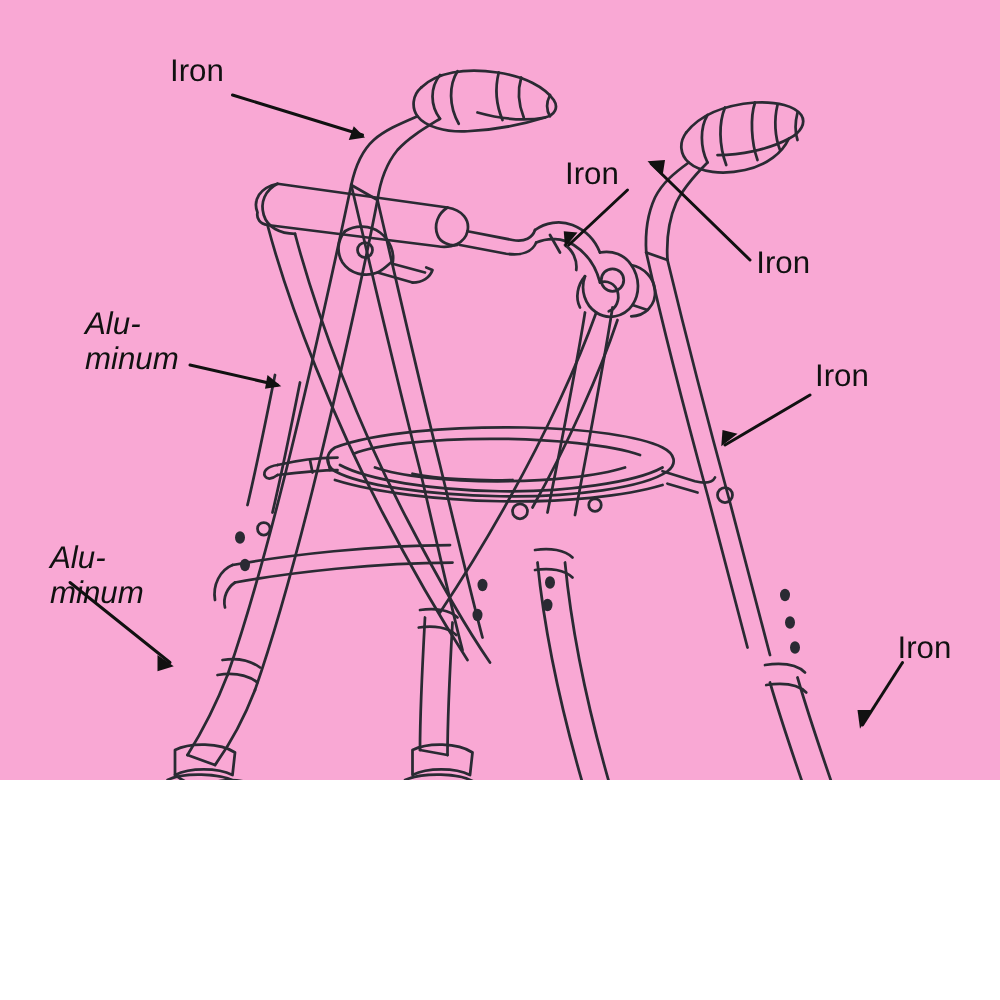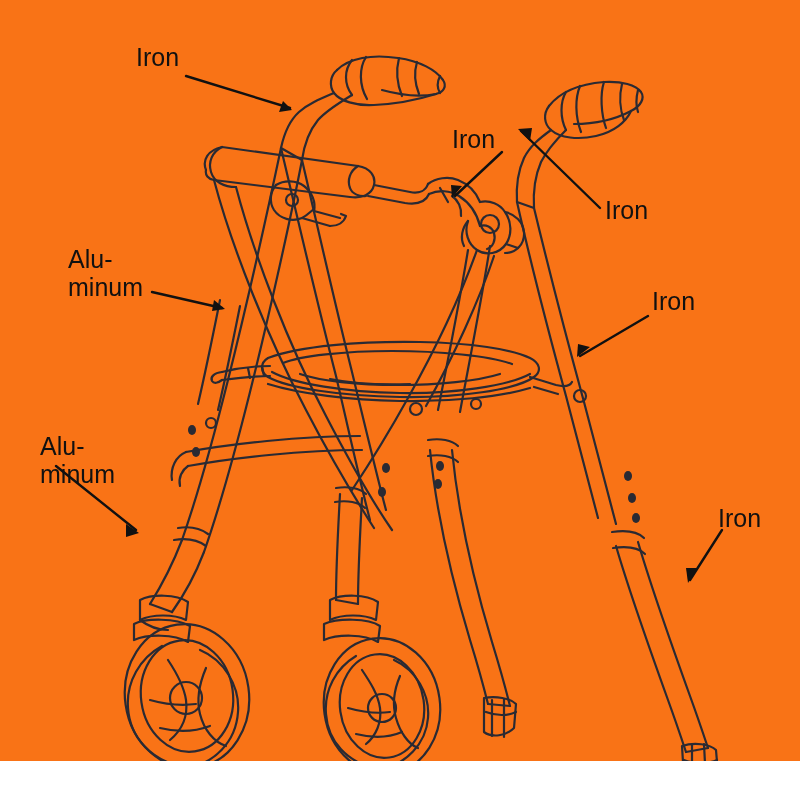--- a/index.html
+++ b/index.html
@@ -6,42 +6,43 @@
     margin: 0;
     padding: 0;
     background: #ffffff;
   }
   body {
     font-family: "Liberation Sans", sans-serif;
   }
   #stage {
     position: relative;
     width: 800px;
-    height: 761px;
-    background: #f97316;
+    height: 624px;
+    background: #f9a8d4;
     overflow: hidden;
   }
   #stage svg.drawing {
     position: absolute;
     left: 0;
     top: 0;
     width: 800px;
     height: 800px;
   }
   .label {
     position: absolute;
     color: #111111;
     font-size: 25px;
     line-height: 1.06;
     white-space: pre;
     letter-spacing: 0px;
     user-select: none;
   }
   .label.two-line {
     line-height: 1.12;
+    font-style: italic;
   }
 </style>
 </head>
 <body>
 
 <div id="stage">
 
   <svg class="drawing" viewBox="0 0 800 800" aria-hidden="true">
     <g fill="none" stroke="#2a2a33" stroke-width="2.2" stroke-linecap="round" stroke-linejoin="round">
 

